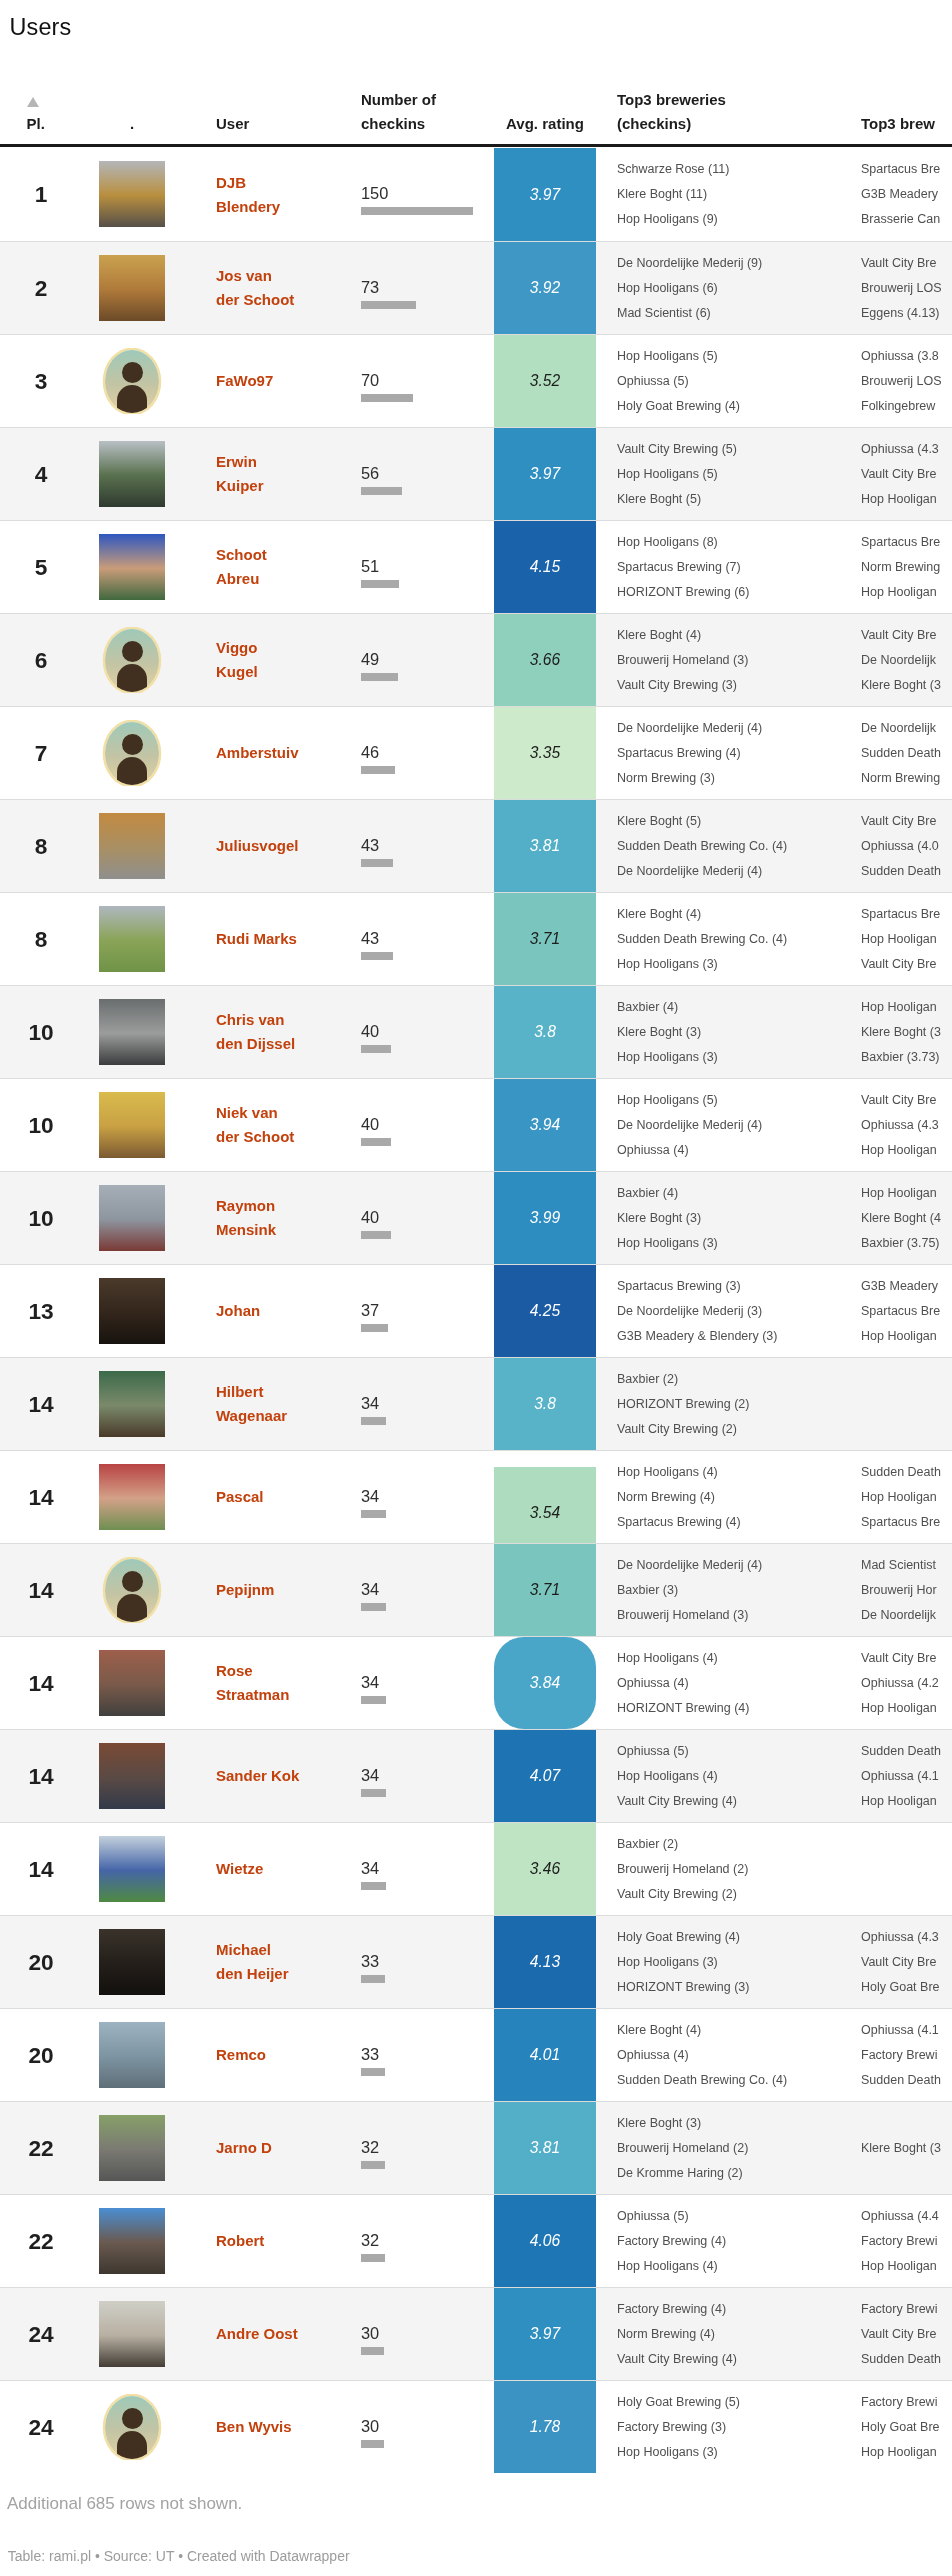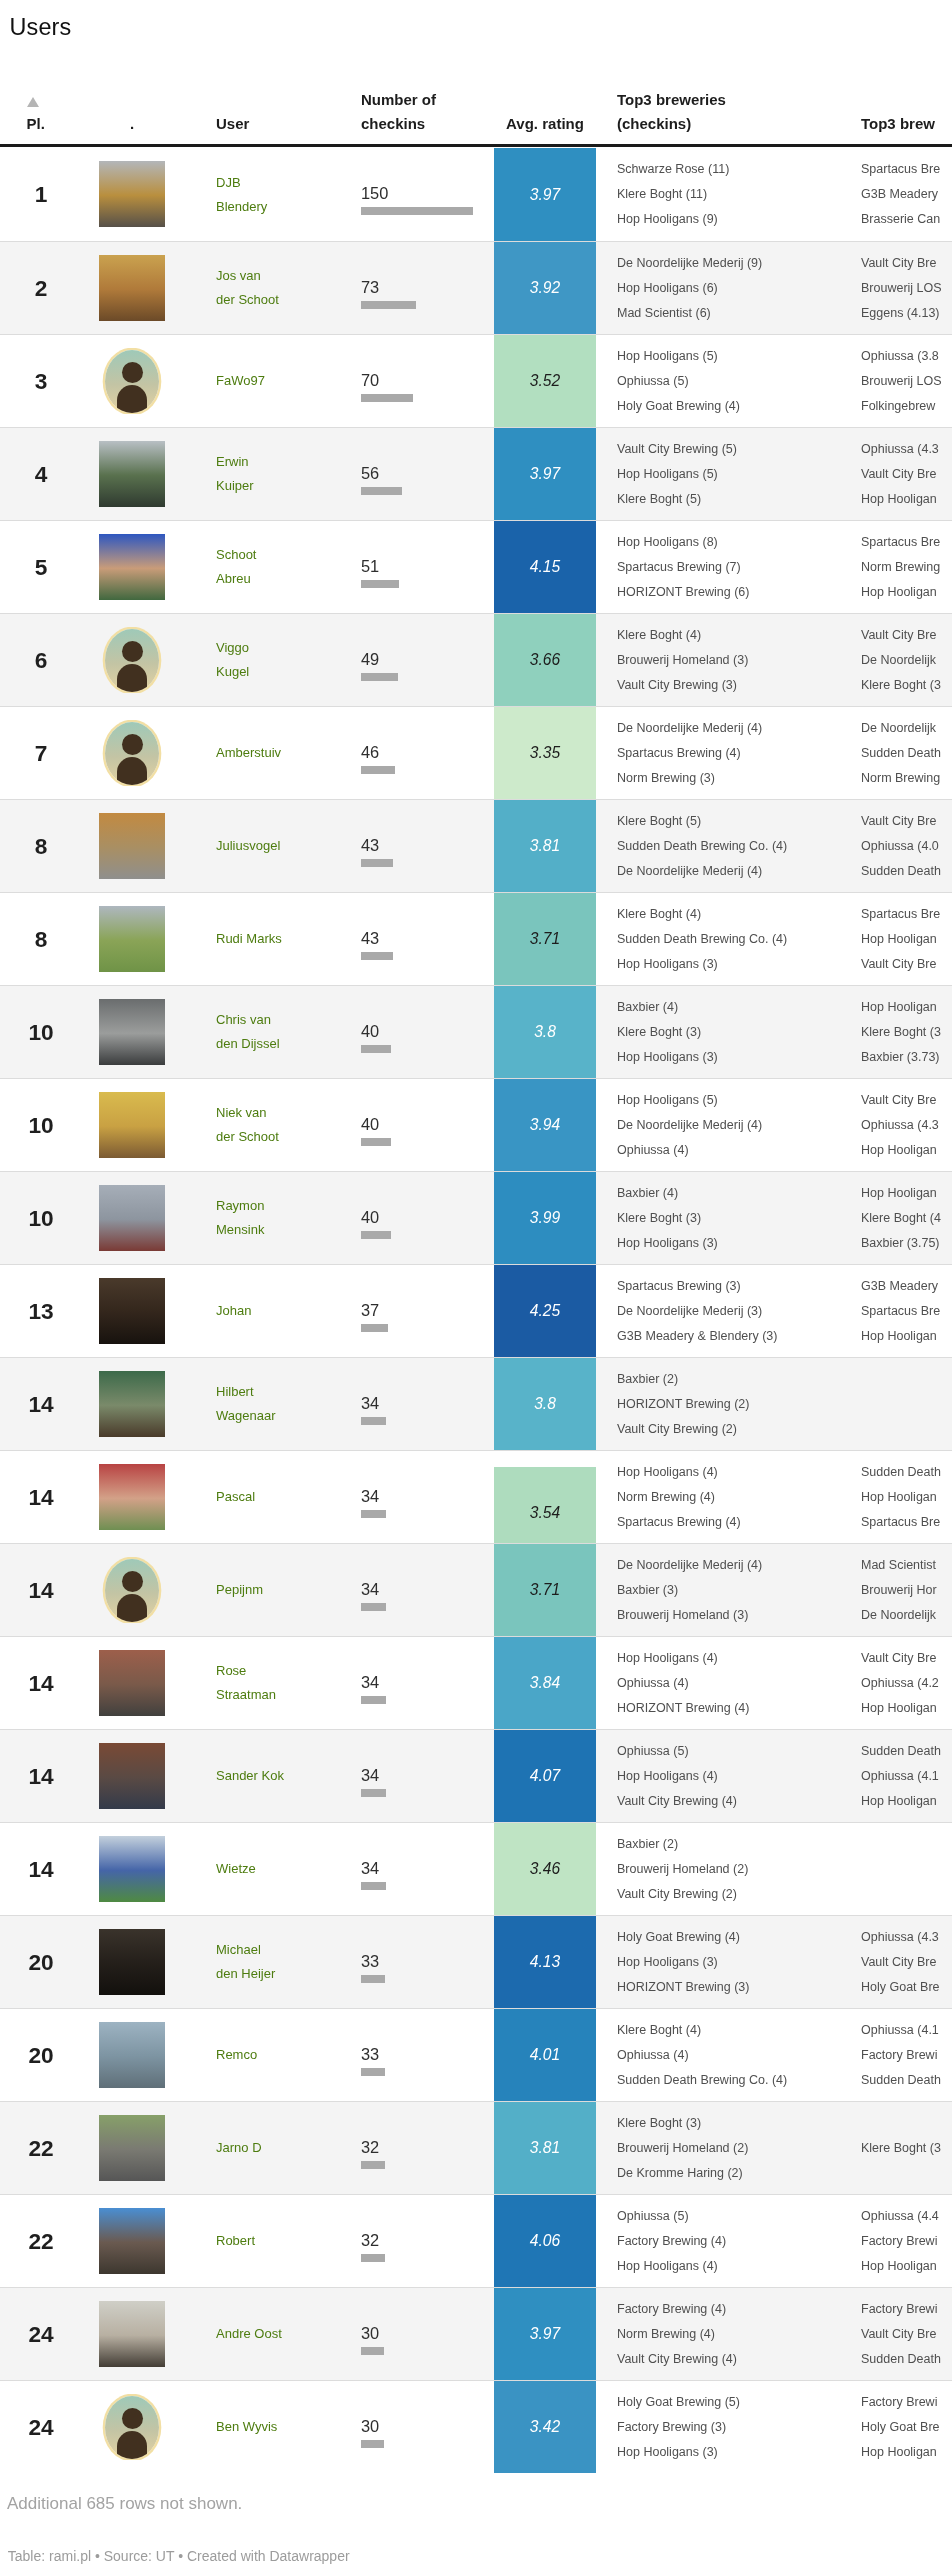--- a/index.html
+++ b/index.html
@@ -21,21 +21,21 @@
   .hrule{position:absolute;left:0;top:144px;width:953px;height:3.1px;background:#1a1a1a;}
   
   .tbody{position:absolute;left:0;top:148px;width:953px;}
   .row{position:relative;width:953px;height:93px;box-sizing:border-box;}
   .row + .row{border-top:1.6px solid #dcdcdc;}
   .rank{position:absolute;left:19px;top:0;height:100%;width:44px;display:flex;align-items:center;justify-content:center;font-weight:bold;font-size:22.7px;color:#1f1f1f;}
   .avatar{position:absolute;left:99px;top:13.3px;width:66px;height:66px;overflow:hidden;}
   .ph-ell{position:absolute;left:6.2px;top:1.6px;width:54px;height:63px;border-radius:50%;box-shadow:0 0 0 2.3px #f2dfa4;overflow:hidden;}
   .ph-head{position:absolute;left:50%;top:11.7px;width:21px;height:21px;margin-left:-10.2px;border-radius:50%;background:#41301f;}
   .ph-body{position:absolute;left:50%;top:35px;width:30px;height:31px;margin-left:-15px;border-radius:15px 15px 0 0;background:#41301f;}
-  .uname{position:absolute;left:216px;top:0;height:100%;width:137px;display:flex;flex-direction:column;justify-content:center;font-weight:normal;font-size:13px;line-height:24px;color:#4d7c0f;}
+  .uname{position:absolute;left:216px;top:0;height:100%;width:137px;display:flex;flex-direction:column;justify-content:center;font-weight:bold;font-size:15px;line-height:24px;color:#c2410c;}
   .chk{position:absolute;left:361px;top:36px;}
   .chk .num{font-size:16.4px;color:#2e2e2e;line-height:19px;}
   .chk .bar{height:8.6px;background:#a9a9a9;margin-top:3.9px;}
   .rcell{position:absolute;left:494px;top:0;width:102px;height:100%;display:flex;align-items:center;justify-content:center;font-size:15.6px;font-style:italic;}
   .b6{position:absolute;left:617px;top:0;height:100%;width:234px;display:flex;flex-direction:column;justify-content:center;}
   .b7{position:absolute;left:861px;top:0;height:100%;width:156px;display:flex;flex-direction:column;justify-content:center;white-space:nowrap;}
   .bl{height:25px;line-height:25px;font-size:12.5px;color:#4f4f4f;}
   
   .note{position:absolute;left:7px;top:2494px;font-size:17px;color:#a3a3a3;}
   .credit{position:absolute;left:7.8px;top:2548px;font-size:14px;color:#9c9c9c;}
@@ -445,21 +445,21 @@
         <div class="rank">14</div>
         <div class="avatar" style="background: linear-gradient(rgb(157, 95, 75) 0%, rgb(122, 90, 74) 52%, rgb(65, 64, 62) 100%);"></div>
         <div class="uname">
           <div>Rose</div>
           <div>Straatman</div>
         </div>
         <div class="chk">
           <div class="num">34</div>
           <div class="bar" style="width: 25px; background: rgb(169, 169, 169);"></div>
         </div>
-        <div class="rcell" style="background: rgb(74, 166, 200); color: rgb(255, 255, 255);">3.84</div>
+        <div class="rcell" style="background: rgb(74, 166, 200); color: rgb(255, 255, 255); border-radius: 30px;">3.84</div>
         <div class="b6">
           <div class="bl">Hop Hooligans (4)</div>
           <div class="bl">Ophiussa (4)</div>
           <div class="bl">HORIZONT Brewing (4)</div>
         </div>
         <div class="b7">
           <div class="bl">Vault City Bre</div>
           <div class="bl">Ophiussa (4.2</div>
           <div class="bl">Hop Hooligan</div>
         </div>
@@ -627,21 +627,21 @@
             <div class="ph-body" style="background: rgb(65, 48, 31);"></div>
           </div>
         </div>
         <div class="uname">
           <div>Ben Wyvis</div>
         </div>
         <div class="chk">
           <div class="num">30</div>
           <div class="bar" style="width: 22.7px; background: rgb(169, 169, 169);"></div>
         </div>
-        <div class="rcell" style="background: rgb(58, 147, 195); color: rgb(255, 255, 255);">3.42</div>
+        <div class="rcell" style="background: rgb(58, 147, 195); color: rgb(255, 255, 255);">1.78</div>
         <div class="b6">
           <div class="bl">Holy Goat Brewing (5)</div>
           <div class="bl">Factory Brewing (3)</div>
           <div class="bl">Hop Hooligans (3)</div>
         </div>
         <div class="b7">
           <div class="bl">Factory Brewi</div>
           <div class="bl">Holy Goat Bre</div>
           <div class="bl">Hop Hooligan</div>
         </div>

